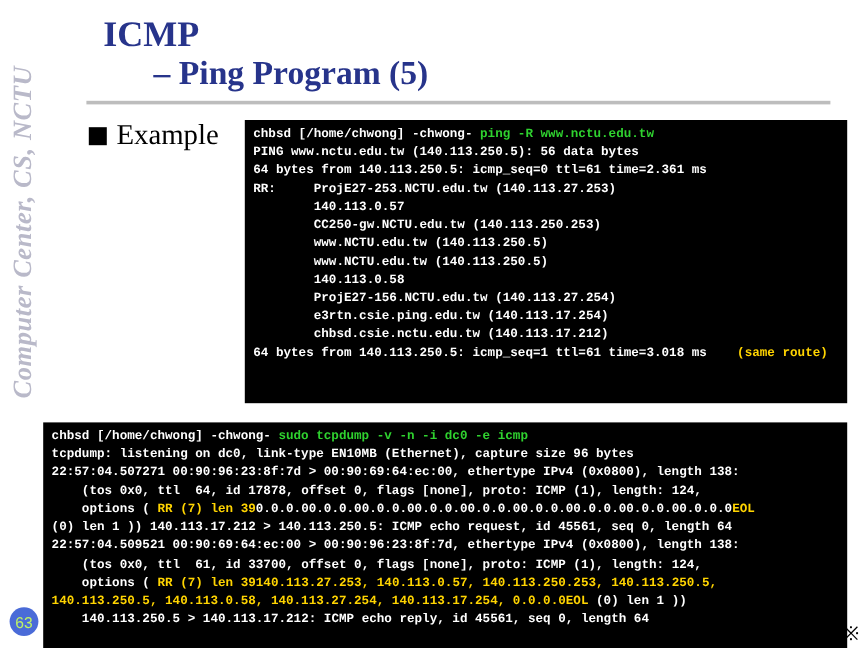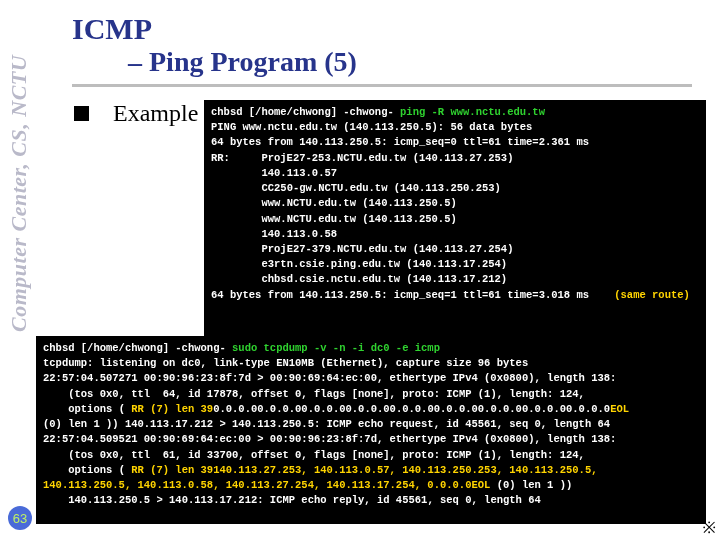--- a/index.html
+++ b/index.html
@@ -35,54 +35,54 @@
     align-items: center;
     justify-content: center;
     font-family: Arial, sans-serif;
   }
   .title {
     position: absolute;
     left: 72px; top: 12px;
     color: #27348b;
     font-weight: bold;
   }
-  .title .line1 { font-size: 30px; }
+  .title .line1 { font-size: 30px; margin-left: 14px; }
   .title .line2 { font-size: 28px; margin-left: 56px; }
   .title-underline {
     position: absolute;
     left: 72px; top: 84px;
     width: 620px; height: 3px;
     background: #bdbdbd;
   }
   .bullet-row {
     position: absolute;
     left: 74px; top: 100px;
     display: flex;
     align-items: center;
-    gap: 24px;
+    gap: 8px;
   }
   .bullet-box { width: 15px; height: 15px; background: #000; }
   .bullet-text { font-size: 24px; color: #000; }
   .term1 {
     position: absolute;
     left: 204px; top: 100px;
     width: 502px;
     height: 236px;
     background: #000;
     color: #fff;
     font-family: "Courier New", monospace;
     font-size: 10.5px;
     font-weight: bold;
     line-height: 1.45;
     padding: 5px 7px;
     white-space: pre-wrap;
   }
   .term2 {
     position: absolute;
-    left: 36px; top: 336px;
+    left: 36px; top: 352px;
     width: 670px;
     height: 188px;
     background: #000;
     color: #fff;
     font-family: "Courier New", monospace;
     font-size: 10.5px;
     font-weight: bold;
     line-height: 1.45;
     padding: 5px 7px;
     white-space: pre-wrap;
@@ -116,21 +116,21 @@
 
 <div class="term1"><span>chbsd [/home/chwong] -chwong- </span><span class="g">ping -R www.nctu.edu.tw</span>
 <span>PING www.nctu.edu.tw (140.113.250.5): 56 data bytes</span>
 <span>64 bytes from 140.113.250.5: icmp_seq=0 ttl=61 time=2.361 ms</span>
 <span>RR:     ProjE27-253.NCTU.edu.tw (140.113.27.253)</span>
 <span>        140.113.0.57</span>
 <span>        CC250-gw.NCTU.edu.tw (140.113.250.253)</span>
 <span>        www.NCTU.edu.tw (140.113.250.5)</span>
 <span>        www.NCTU.edu.tw (140.113.250.5)</span>
 <span>        140.113.0.58</span>
-<span>        ProjE27-379.NCTU.edu.tw (140.113.27.254)</span>
+<span>        ProjE27-156.NCTU.edu.tw (140.113.27.254)</span>
 <span>        e3rtn.csie.ping.edu.tw (140.113.17.254)</span>
 <span>        chbsd.csie.nctu.edu.tw (140.113.17.212)</span>
 <span>64 bytes from 140.113.250.5: icmp_seq=1 ttl=61 time=3.018 ms</span><span class="y">    (same route)</span></div>
 
 <div class="term2"><span>chbsd [/home/chwong] -chwong- </span><span class="g">sudo tcpdump -v -n -i dc0 -e icmp</span>
 <span>tcpdump: listening on dc0, link-type EN10MB (Ethernet), capture size 96 bytes</span>
 <span>22:57:04.507271 00:90:96:23:8f:7d &gt; 00:90:69:64:ec:00, ethertype IPv4 (0x0800), length 138:</span>
 <span>    (tos 0x0, ttl  64, id 17878, offset 0, flags [none], proto: ICMP (1), length: 124,</span>
 <span>    options ( </span><span class="y">RR (7) len 39</span><span>0.0.0.00.0.0.00.0.0.00.0.0.00.0.0.00.0.0.00.0.0.00.0.0.00.0.0.0</span><span class="y">EOL</span>
 <span>(0) len 1 )) 140.113.17.212 &gt; 140.113.250.5: ICMP echo request, id 45561, seq 0, length 64</span>

